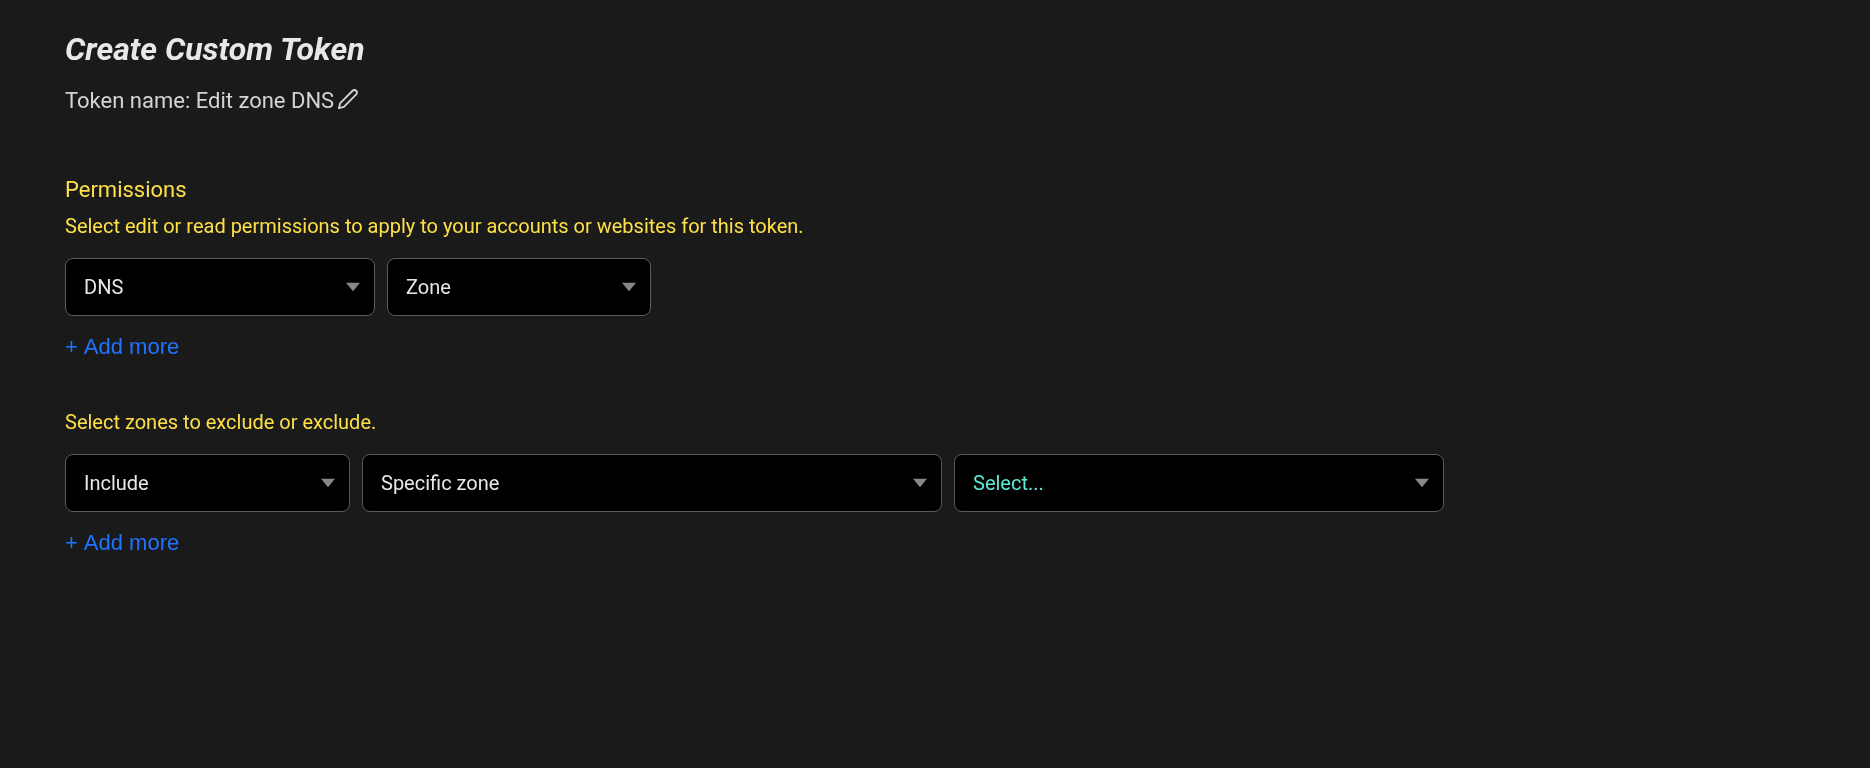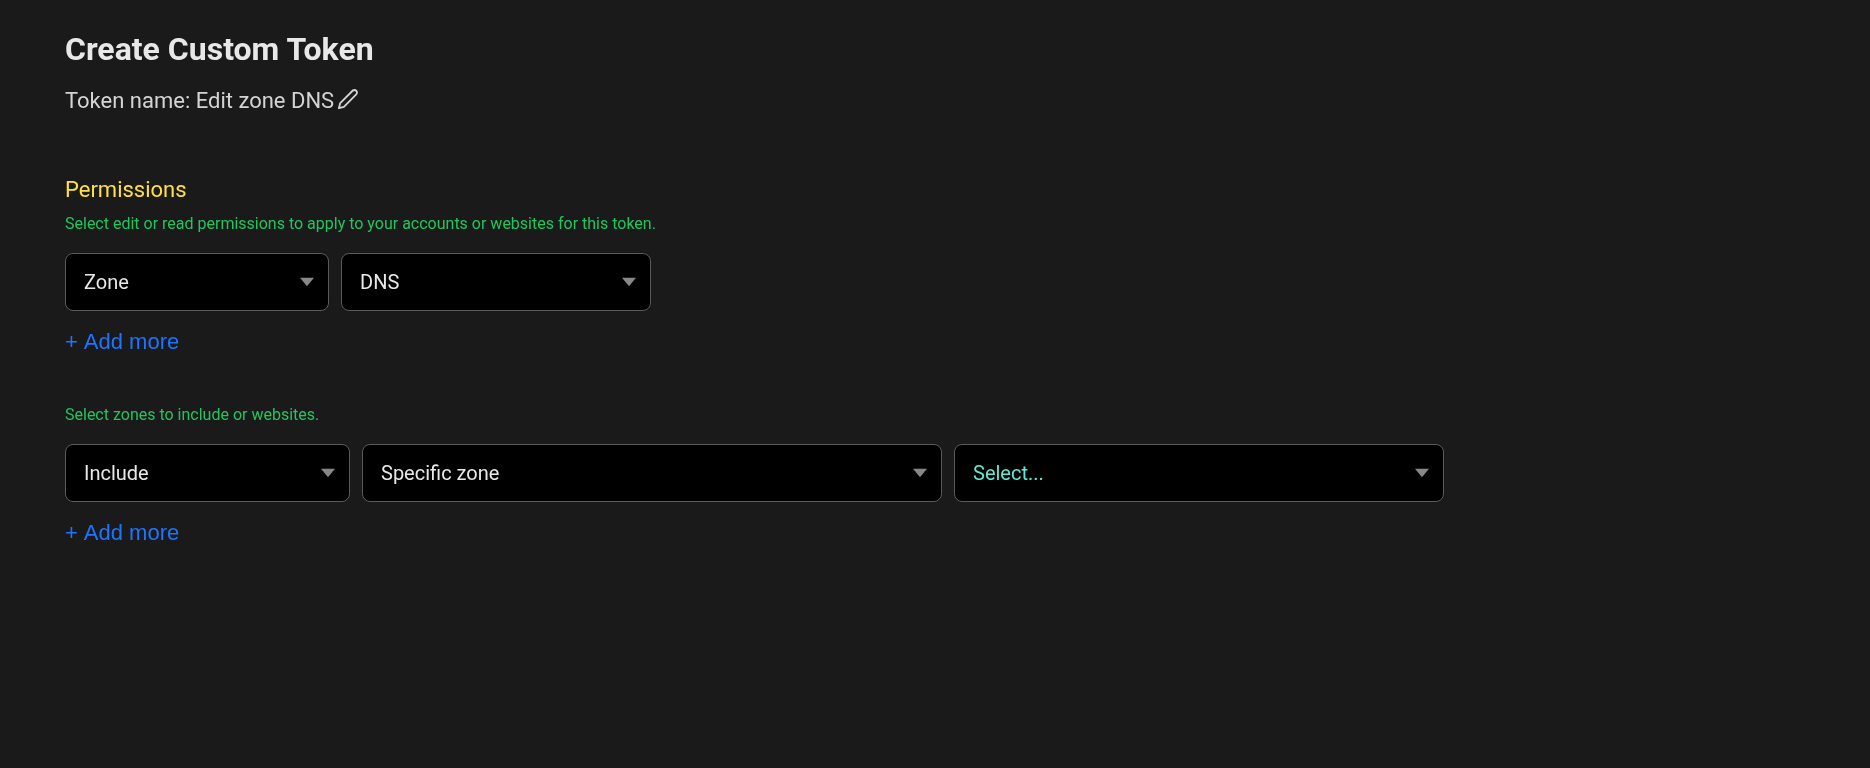--- a/index.html
+++ b/index.html
@@ -12,20 +12,21 @@
       color: #d4d4d4;
       font-family: -apple-system, BlinkMacSystemFont, "Segoe UI", Roboto, Helvetica, Arial, sans-serif;
       min-height: 768px;
       padding: 30px 65px;
     }
     .page-title {
       font-size: 32px;
       font-weight: 700;
       color: #e8e8e8;
       margin-bottom: 18px;
+      font-style: italic;
     }
     .token-name-row {
       display: flex;
       align-items: center;
       gap: 1px;
       margin-bottom: 62px;
     }
     .token-name-label {
       font-size: 22px;
       color: #d4d4d4;
@@ -47,22 +48,22 @@
     .section {
       margin-bottom: 50px;
     }
     .section-heading {
       font-size: 22px;
       color: #fde047;
       font-weight: 400;
       margin-bottom: 12px;
     }
     .section-description {
-      font-size: 16px;
-      color: #22c55e;
+      font-size: 20px;
+      color: #fde047;
       margin-bottom: 20px;
     }
     .select-row {
       display: flex;
       gap: 12px;
       margin-bottom: 18px;
     }
     .select {
       position: relative;
       background: #000;
@@ -131,46 +132,46 @@
       </svg>
     </span>
   </button>
 </div>
 
 <div class="section">
   <h2 class="section-heading">Permissions</h2>
   <p class="section-description">Select edit or read permissions to apply to your accounts or websites for this token.</p>
 
   <div class="select-row permissions-row">
+    <div class="select w-service">
+      <span>DNS</span>
+      <span class="caret">
+        <svg viewBox="0 0 10 6" fill="currentColor">
+            <path d="M0 0l5 6 5-6z"></path>
+          </svg>
+      </span>
+    </div>
     <div class="select w-scope">
       <span>Zone</span>
-      <span class="caret">
-        <svg viewBox="0 0 10 6" fill="currentColor">
-            <path d="M0 0l5 6 5-6z"></path>
-          </svg>
-      </span>
-    </div>
-    <div class="select w-service">
-      <span>DNS</span>
       <span class="caret">
         <svg viewBox="0 0 10 6" fill="currentColor">
             <path d="M0 0l5 6 5-6z"></path>
           </svg>
       </span>
     </div>
   </div>
 
   <button class="add-more">
     <span class="plus">+</span>
     <span>Add more</span>
   </button>
 </div>
 
 <div class="section">
-  <p class="section-description">Select zones to include or websites.</p>
+  <p class="section-description">Select zones to exclude or exclude.</p>
 
   <div class="select-row resources-row">
     <div class="select w-include">
       <span>Include</span>
       <span class="caret">
         <svg viewBox="0 0 10 6" fill="currentColor">
             <path d="M0 0l5 6 5-6z"></path>
           </svg>
       </span>
     </div>

